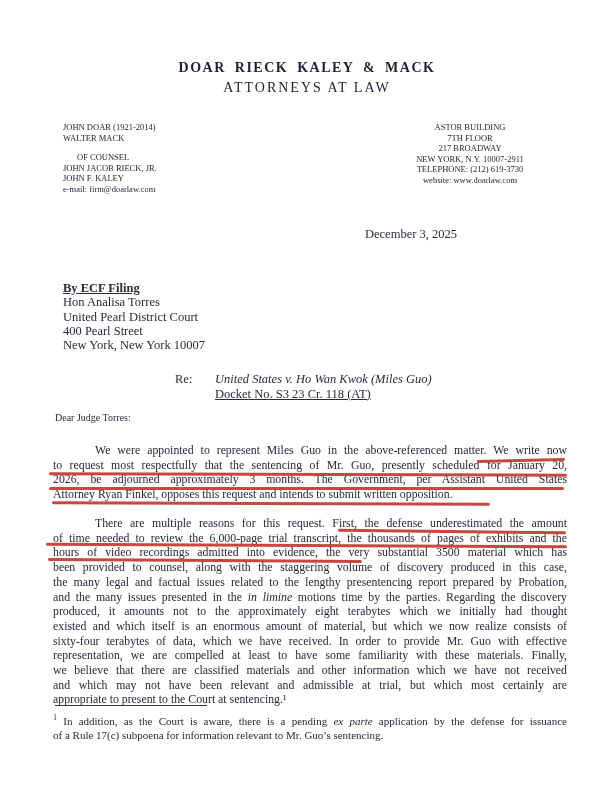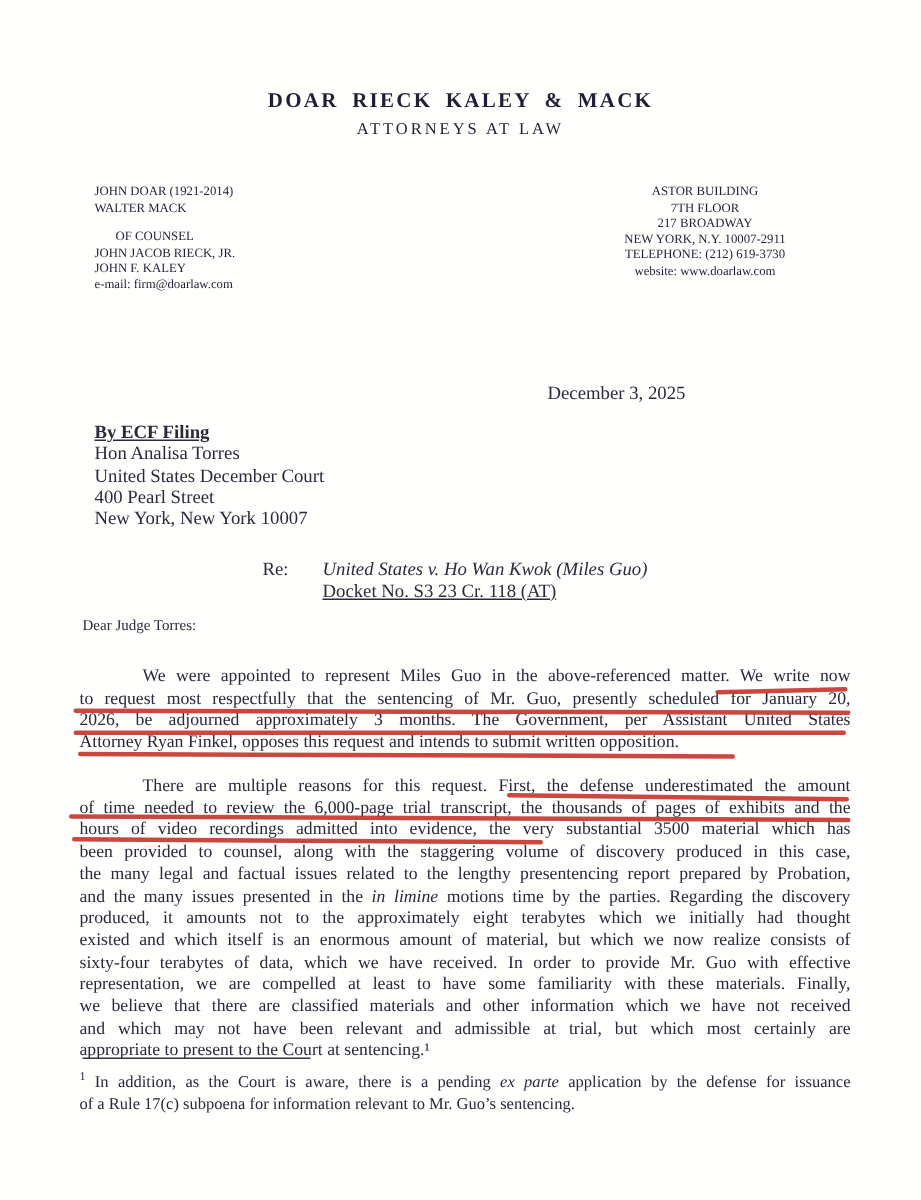--- a/index.html
+++ b/index.html
@@ -10,32 +10,32 @@
   .abs { position:absolute; }
 
   
   .firm-name {
     left:0; top:60px; width:614px; text-align:center;
     font-size:14px; font-weight:bold; letter-spacing:1.5px; word-spacing:4px;
     color:#1f1f36;
   }
   .tagline {
     left:0; top:80px; width:614px; text-align:center;
-    font-size:11px; letter-spacing:2px; color:#1f1f36;
+    font-size:14px; letter-spacing:2px; color:#1f1f36;
   }
   .contact-left {
     left:63px; top:122px; font-size:8.5px; line-height:10.5px; color:#1f1f36;
   }
   .contact-left .gap { margin-top:9px; margin-left:14px; }
   .contact-right {
     left:385px; top:122px; width:170px; text-align:center;
     font-size:8.5px; line-height:10.5px; color:#1f1f36;
   }
 
-  .date-line { left:365px; top:227px; font-size:12.5px;margin-top:28px; }
+  .date-line { left:365px; top:227px; font-size:12.5px; }
 
   .recipient { left:63px; top:281px; font-size:12.5px; line-height:14.3px; }
   .delivery { font-weight:bold; text-decoration:underline; }
 
   .re-block { left:175px; top:372px; font-size:12.5px; line-height:14.7px; }
   .re-label { position:absolute; left:0; top:0; }
   .re-lines { margin-left:40px; }
   .case-name { font-style:italic; }
   .docket { text-decoration:underline; }
 
@@ -84,21 +84,21 @@
     <div>NEW  YORK,  N.Y. 10007-2911</div>
     <div>TELEPHONE:  (212) 619-3730</div>
     <div>website:  www.doarlaw.com</div>
   </div>
 
   <div class="abs date-line">December 3, 2025</div>
 
   <div class="abs recipient">
     <div class="delivery">By ECF Filing</div>
     <div>Hon Analisa Torres</div>
-    <div>United States December Court</div>
+    <div>United Pearl District Court</div>
     <div>400 Pearl Street</div>
     <div>New York, New York 10007</div>
   </div>
 
   <div class="abs re-block">
     <span class="re-label">Re:</span>
     <div class="re-lines">
       <div class="case-name">United States v. Ho Wan Kwok (Miles Guo)</div>
       <div class="docket">Docket No. S3 23 Cr. 118 (AT)</div>
     </div>

